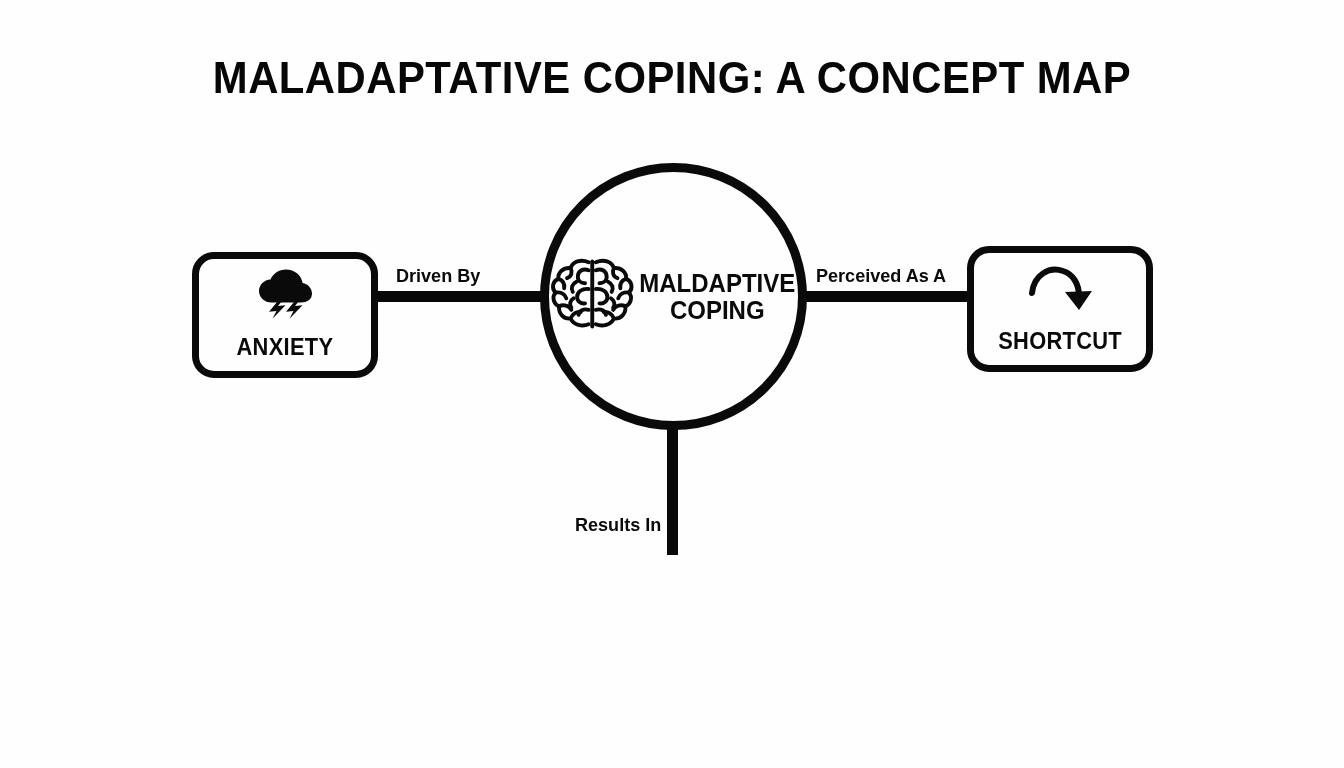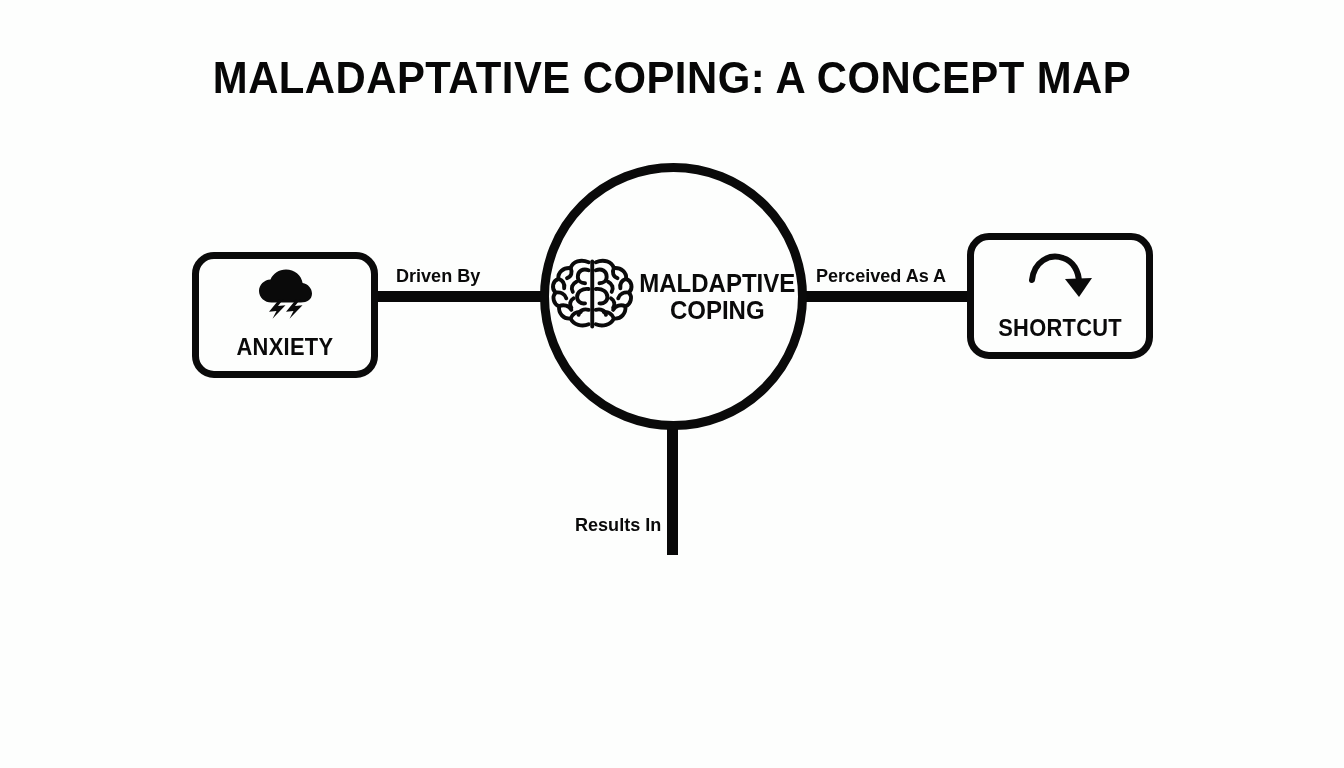--- a/index.html
+++ b/index.html
@@ -142,21 +142,21 @@
   }
   #node-anxiety .node-icon {
     width: 64px;
     height: 56px;
     margin-bottom: 9px;
     display: block;
   }
 
   #node-shortcut {
     left: 967px;
-    top: 233px;
+    top: 246px;
     width: 186px;
     height: 126px;
   }
   #node-shortcut .node-icon {
     width: 66px;
     height: 54px;
     margin-bottom: 11px;
     display: block;
   }
 

